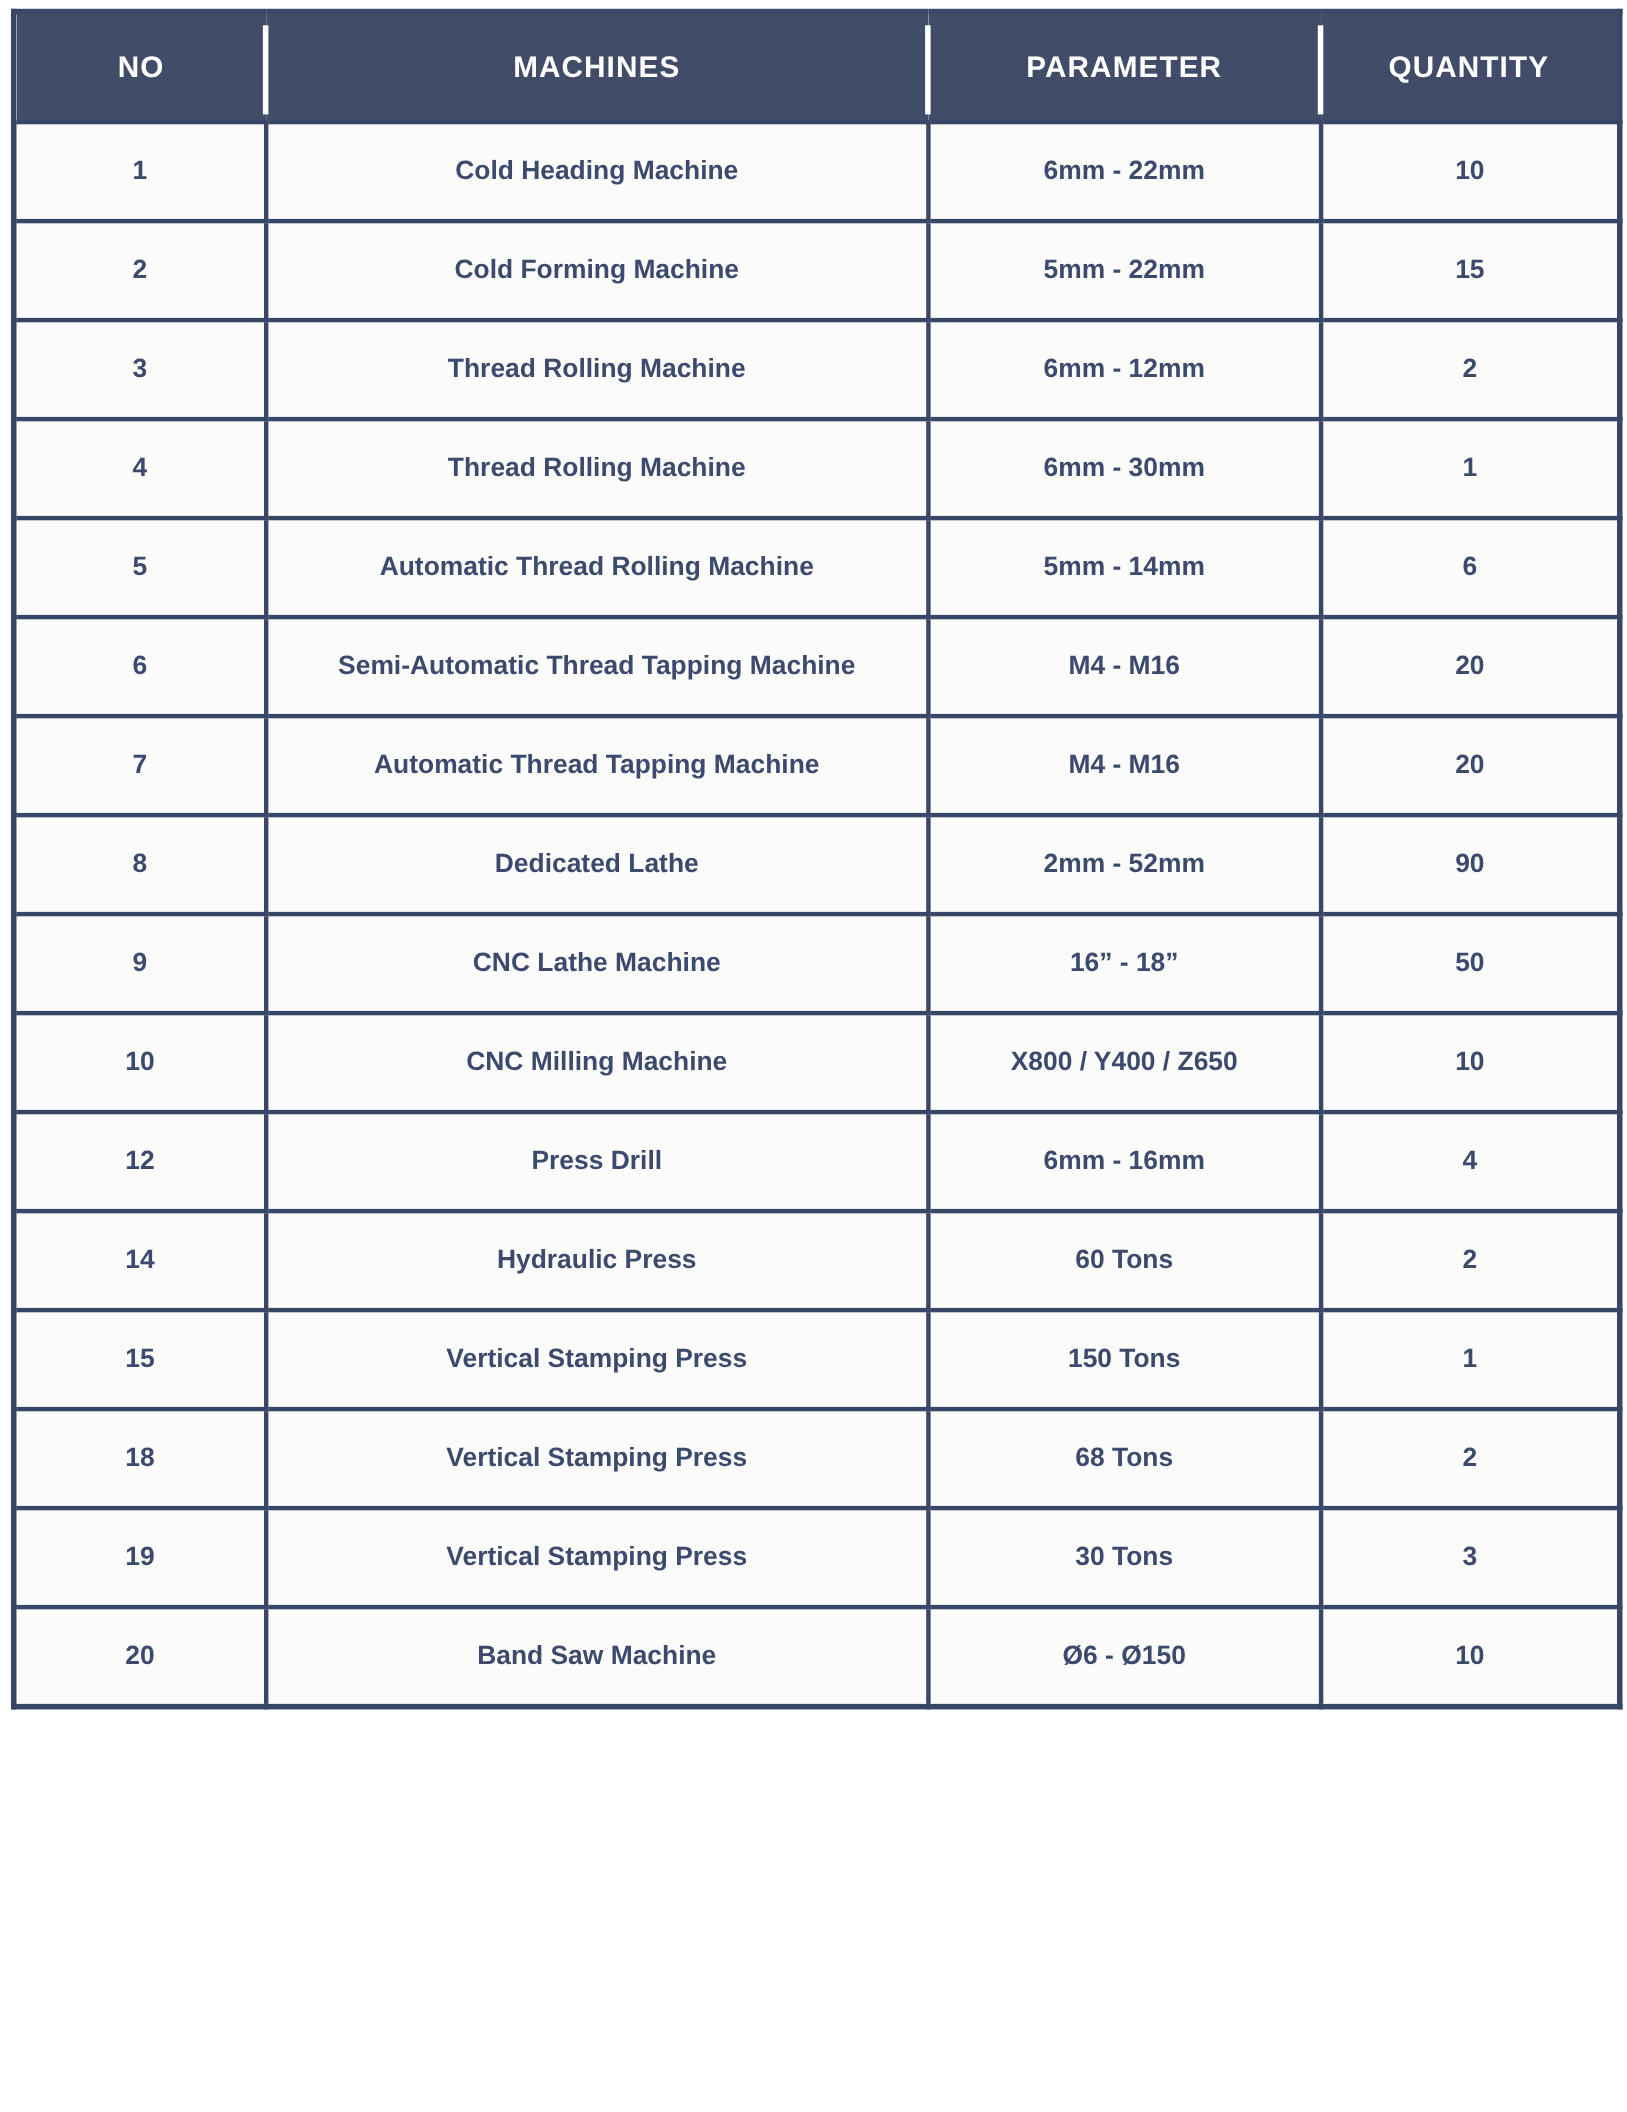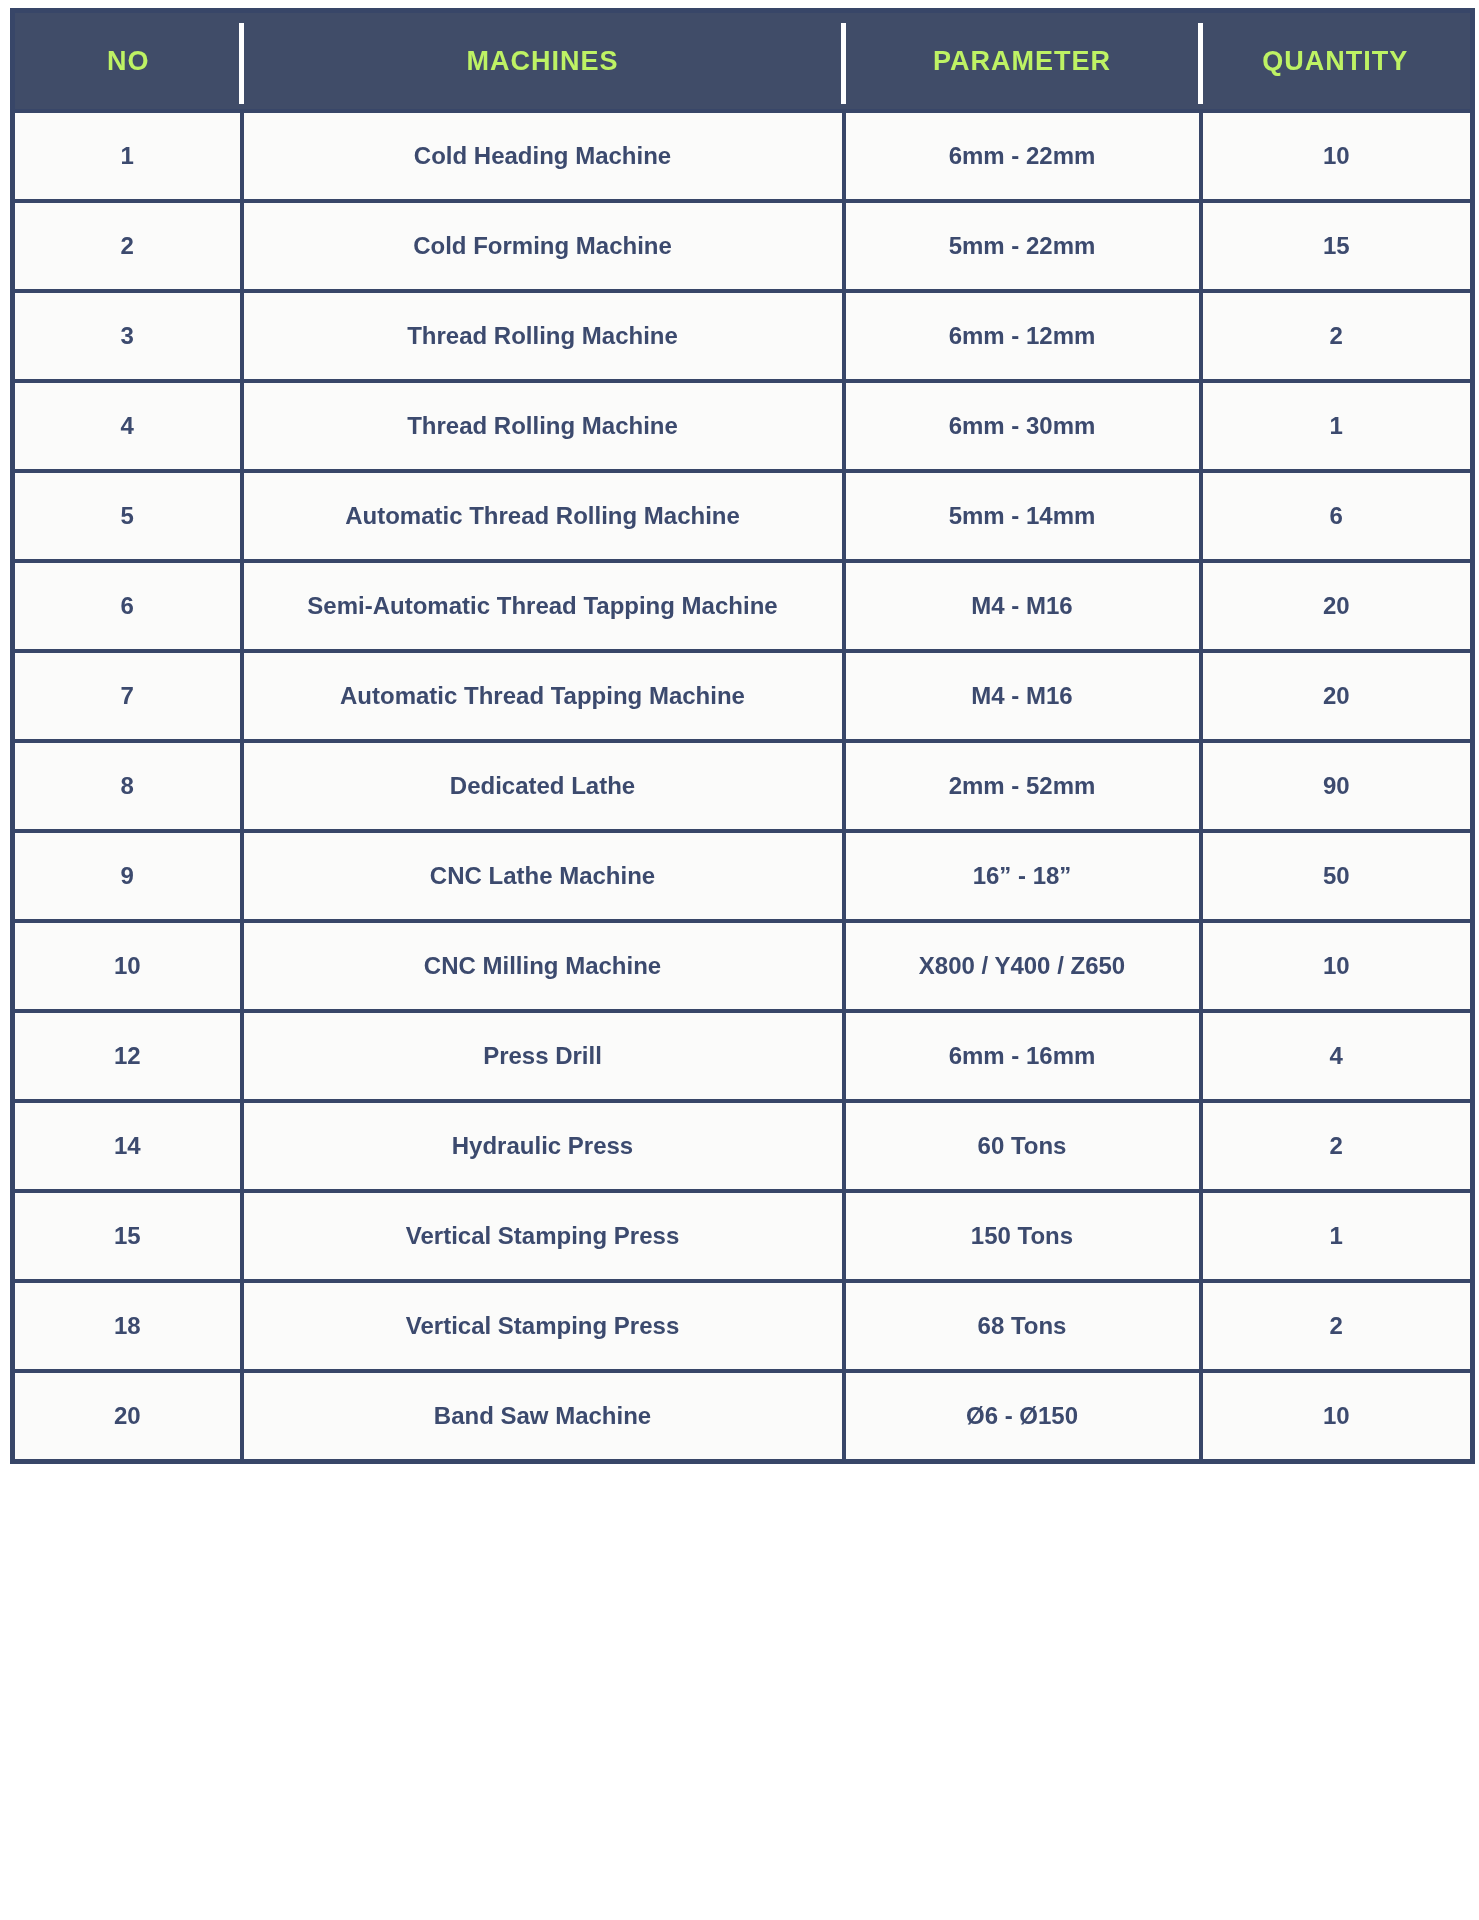--- a/index.html
+++ b/index.html
@@ -21,21 +21,21 @@
     table-layout: fixed;
     border: 5px solid #384668;
   }
   col.c1 { width: 229px; }
   col.c2 { width: 602px; }
   col.c3 { width: 357px; }
   col.c4 { width: 272px; }
 
   thead th {
     background: #404C68;
-    color: #bef264;
+    color: #ffffff;
     font-weight: bold;
     font-size: 27px;
     letter-spacing: 1px;
     height: 96px;
     text-align: center;
     vertical-align: middle;
     position: relative;
     border: none;
     padding: 0;
   }
@@ -185,20 +185,26 @@
 
 
 
   <tr>
     <td>18</td>
     <td>Vertical Stamping Press</td>
     <td>68 Tons</td>
     <td>2</td>
   </tr>
 
+  <tr>
+    <td>19</td>
+    <td>Vertical Stamping Press</td>
+    <td>30 Tons</td>
+    <td>3</td>
+  </tr>
 
   <tr>
     <td>20</td>
     <td>Band Saw Machine</td>
     <td>Ø6 - Ø150</td>
     <td>10</td>
   </tr>
 </tbody>
   </table>
 </div>

